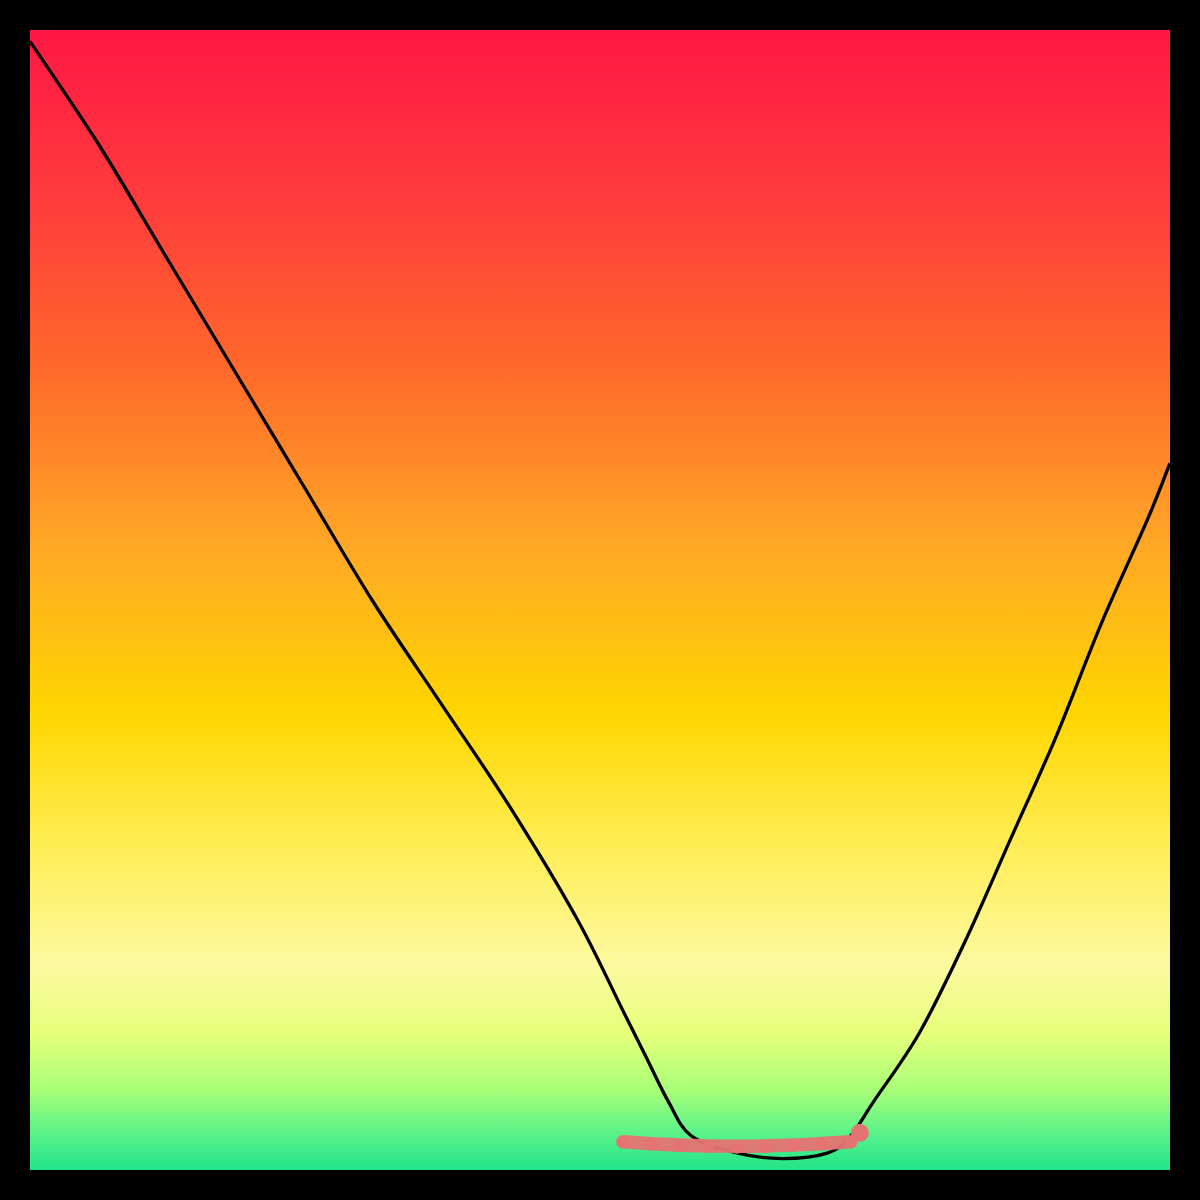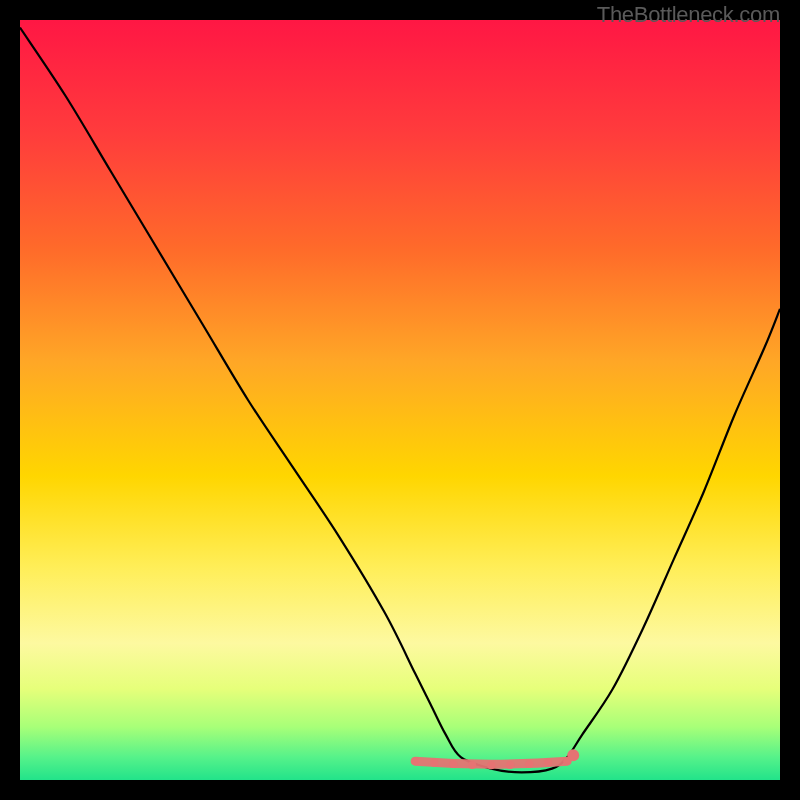--- a/index.html
+++ b/index.html
@@ -47,21 +47,20 @@
     font-size: 22px;
     font-weight: 500;
     letter-spacing: -0.3px;
     z-index: 10;
   }
 </style>
 </head>
 <body>
 
 <div class="chart-container">
-  <div class="watermark">TheBottleneck.com</div>
 
   <div class="plot-area">
     <svg class="gradient-bg" viewBox="0 0 760 760" preserveAspectRatio="none">
       <defs>
         <linearGradient id="bgGrad" x1="0" y1="0" x2="0" y2="1">
             <stop offset="0%" stop-color="#ff1744"></stop>
             <stop offset="15%" stop-color="#ff3c3c"></stop>
             <stop offset="30%" stop-color="#ff6a2a"></stop>
             <stop offset="45%" stop-color="#ffa726"></stop>
             <stop offset="60%" stop-color="#ffd600"></stop>

